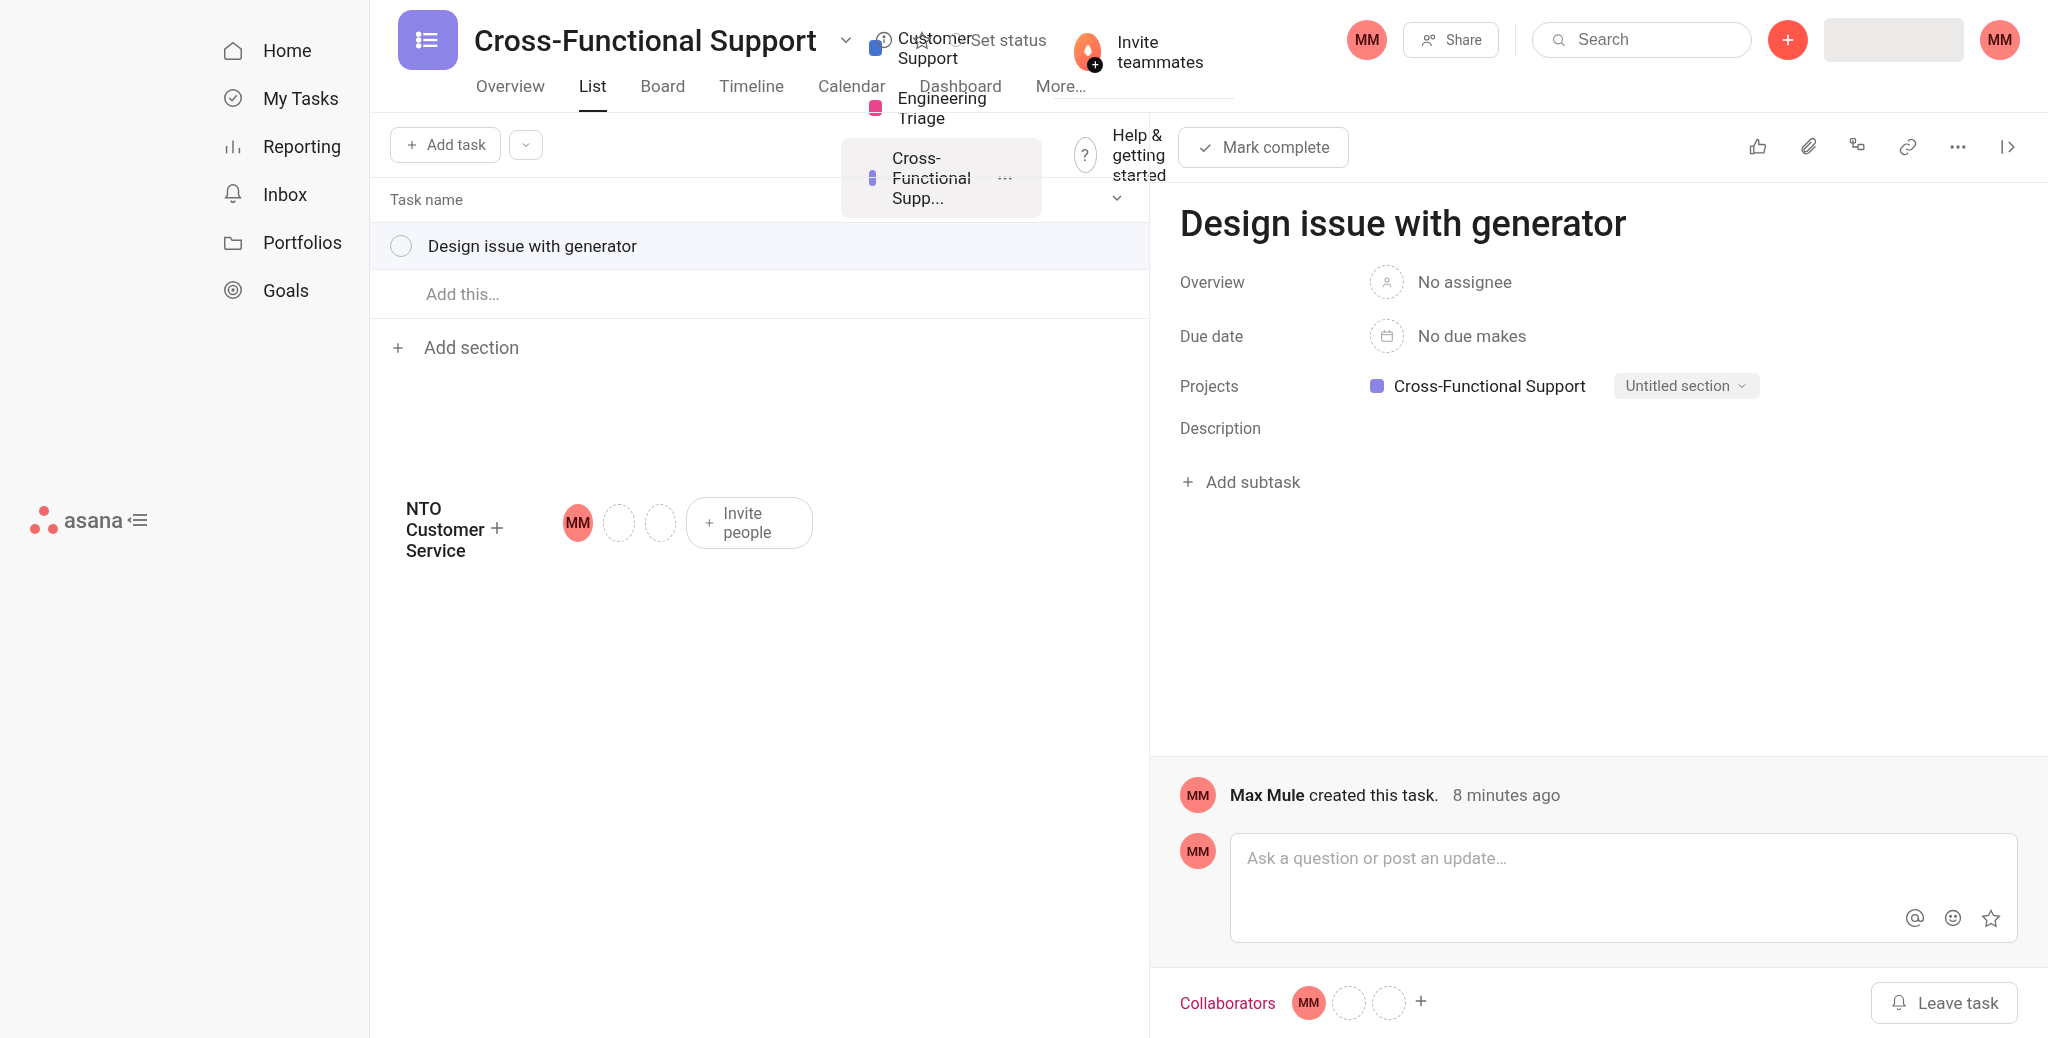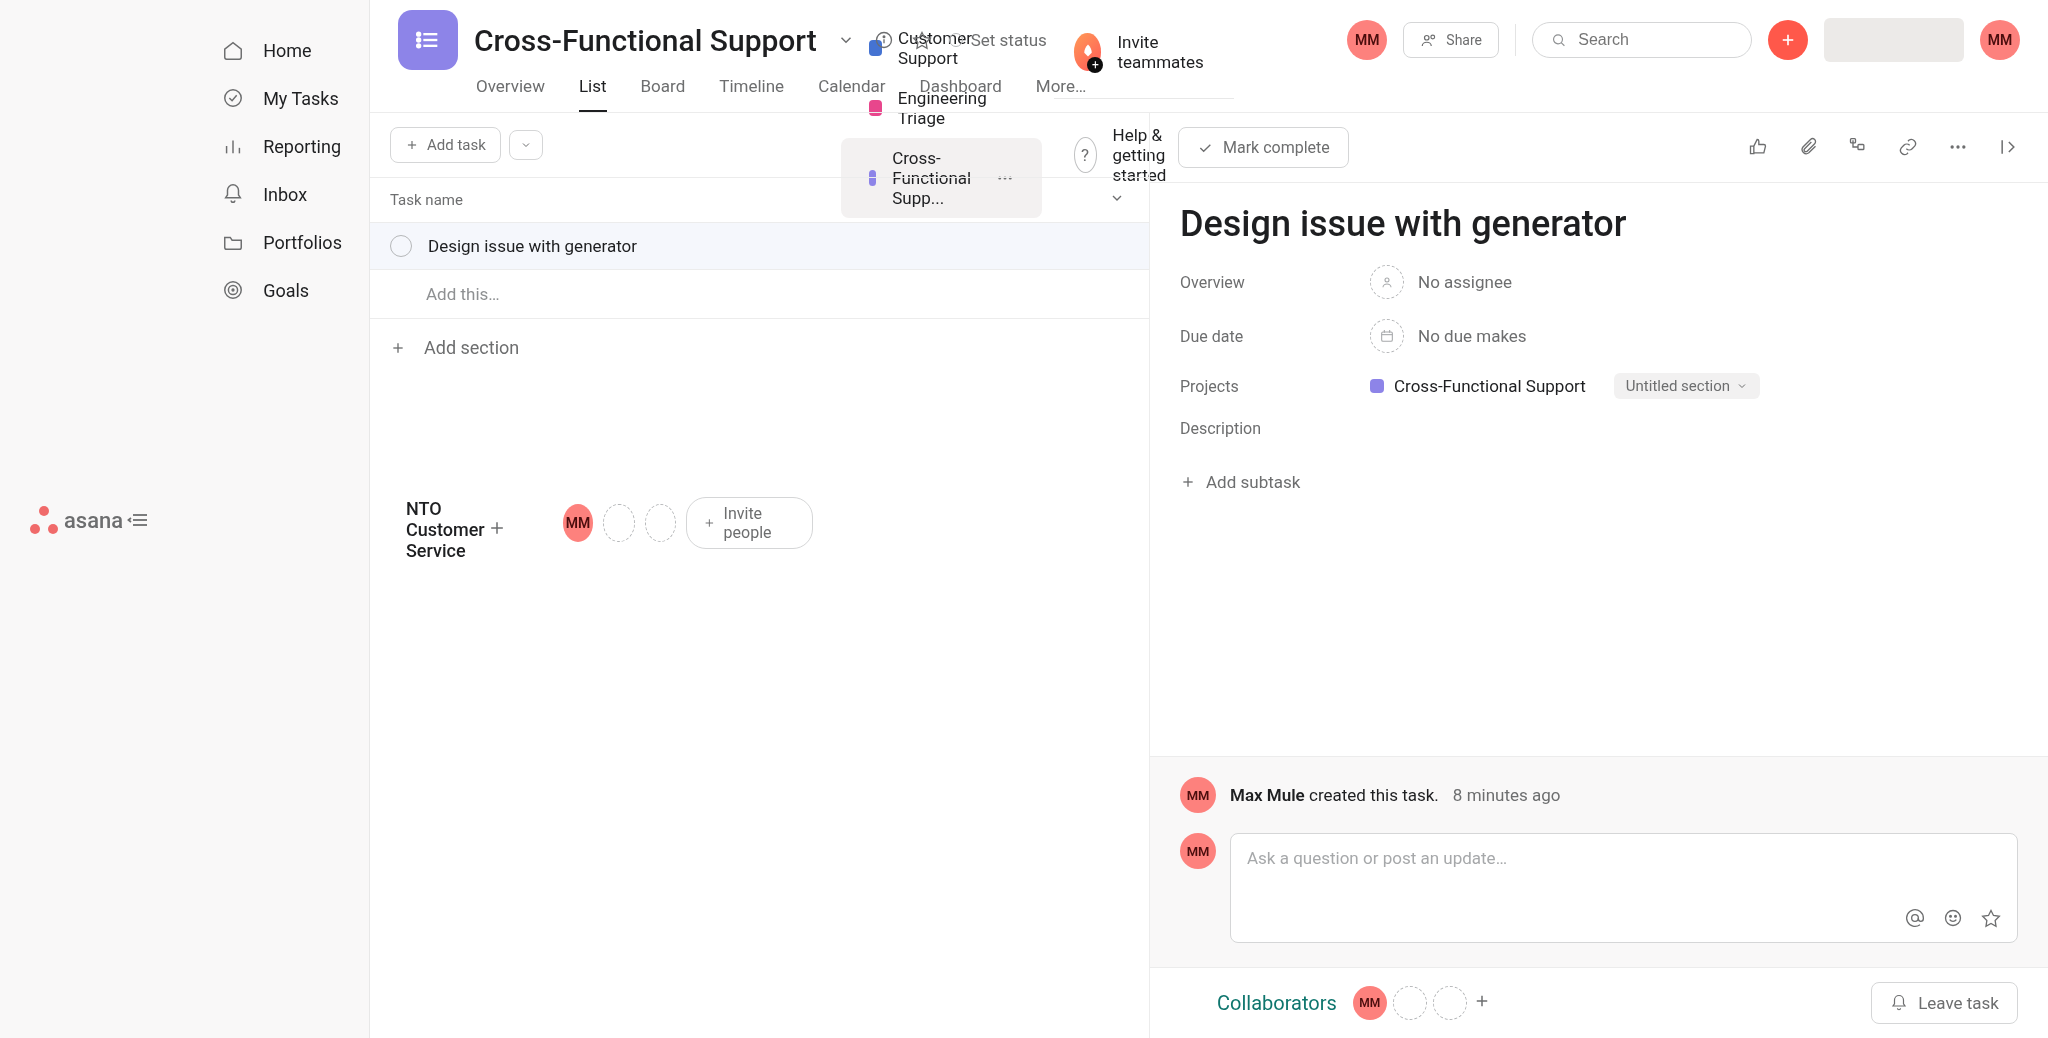--- a/index.html
+++ b/index.html
@@ -167,21 +167,21 @@
     .activity{background:#f9f8f8;border-top:1px solid #ececec;margin-top:auto; }
     .activity-inner{padding:20px 30px 8px 30px;}
     .activity-line{display:flex;align-items:center;gap:14px;font-size:17px;}
     .activity-line .avatar{width:36px;height:36px;font-size:13px;}
     .activity-line .name{font-weight:600;}
     .activity-line .meta{color:#6d6e6f;}
     .comment-area{padding:12px 30px 24px 30px;display:flex;gap:14px;}
     .comment-box{flex:1;border:1px solid #d5d6d7;border-radius:8px;background:#fff;padding:14px 16px;min-height:110px;display:flex;flex-direction:column;color:#a6a8aa;font-size:17px;}
     .comment-tools{margin-top:auto;margin-left:auto;display:flex;gap:18px;color:#6d6e6f;}
     .collab-bar{border-top:1px solid #ececec;background:#fff;display:flex;align-items:center;padding:14px 30px;gap:16px;}
-    .collab-label{color:#0f766e;font-size:20px;margin-left:37px;}
+    .collab-label{color:#be185d;font-size:16px;}
     .collab-avs{display:flex;align-items:center;gap:6px;}
     .collab-avs .avatar{width:34px;height:34px;font-size:12px;}
     .collab-add{width:22px;height:22px;color:#6d6e6f;cursor:pointer;}
     .leave-btn{margin-left:auto;display:flex;align-items:center;gap:10px;border:1px solid #d5d6d7;border-radius:8px;padding:10px 18px;color:#6d6e6f;font-size:17px;cursor:pointer;}
 
     svg{display:block;}
   </style>
 </head>
 <body>
 

